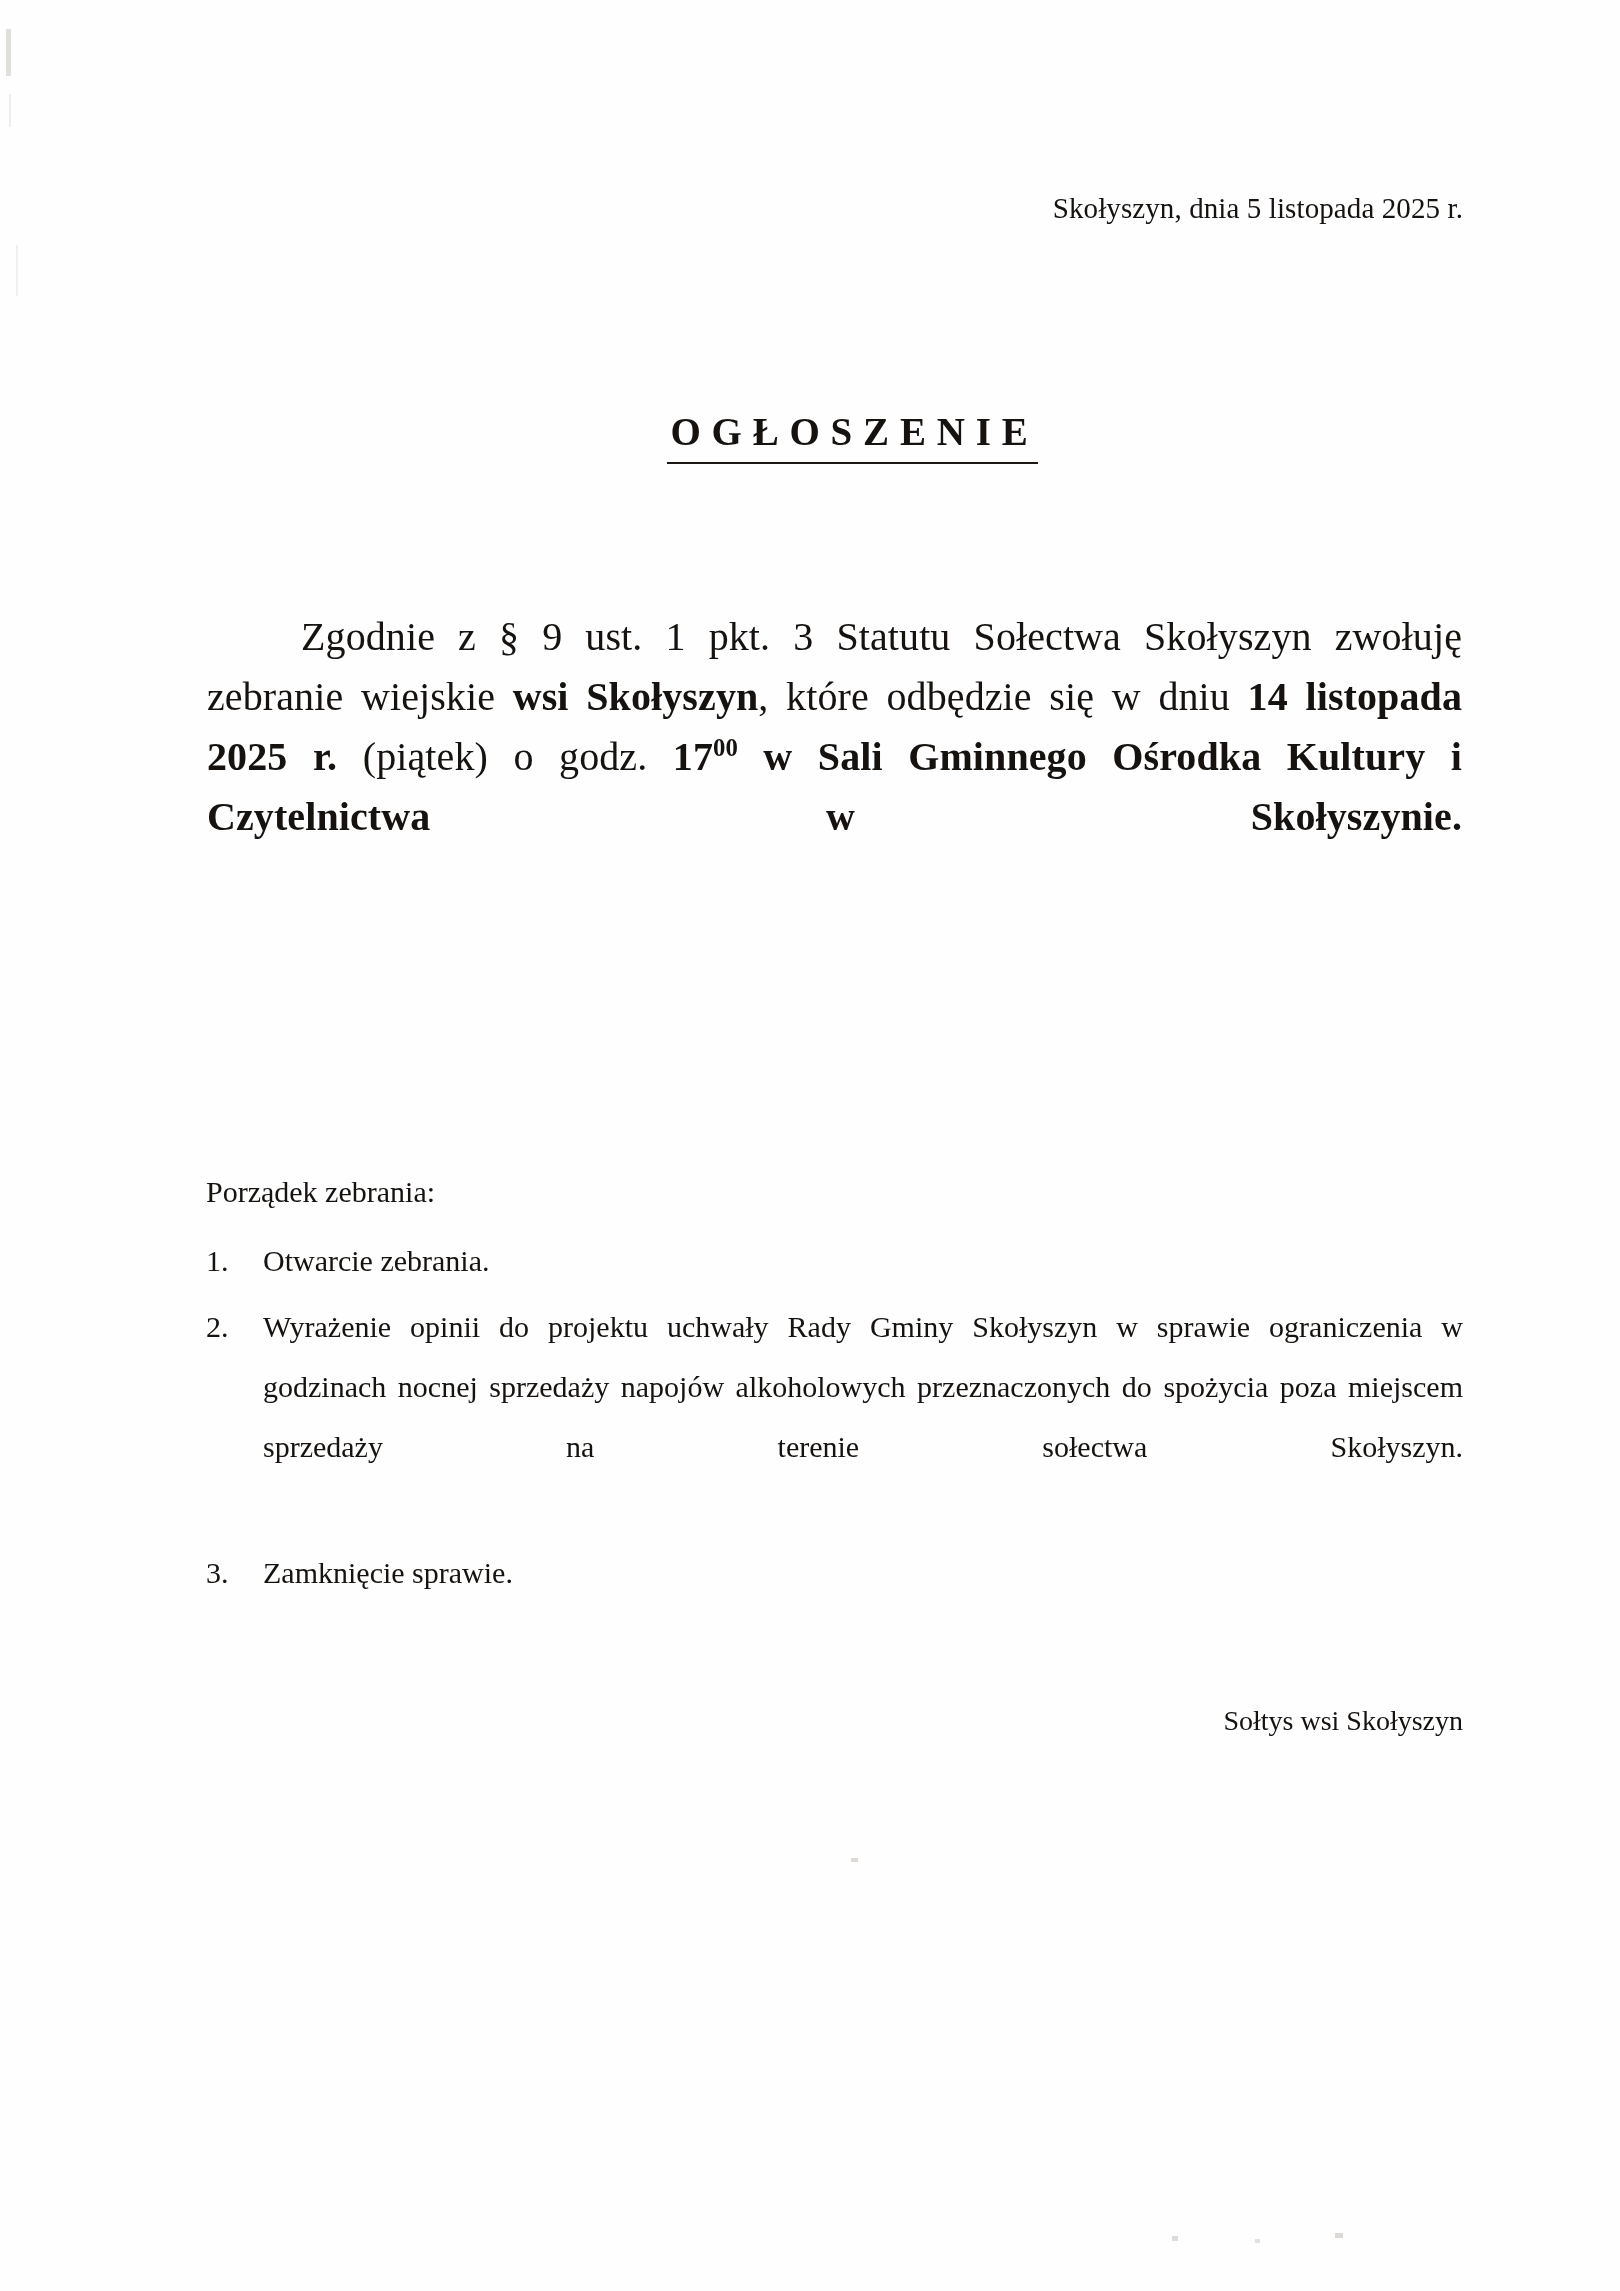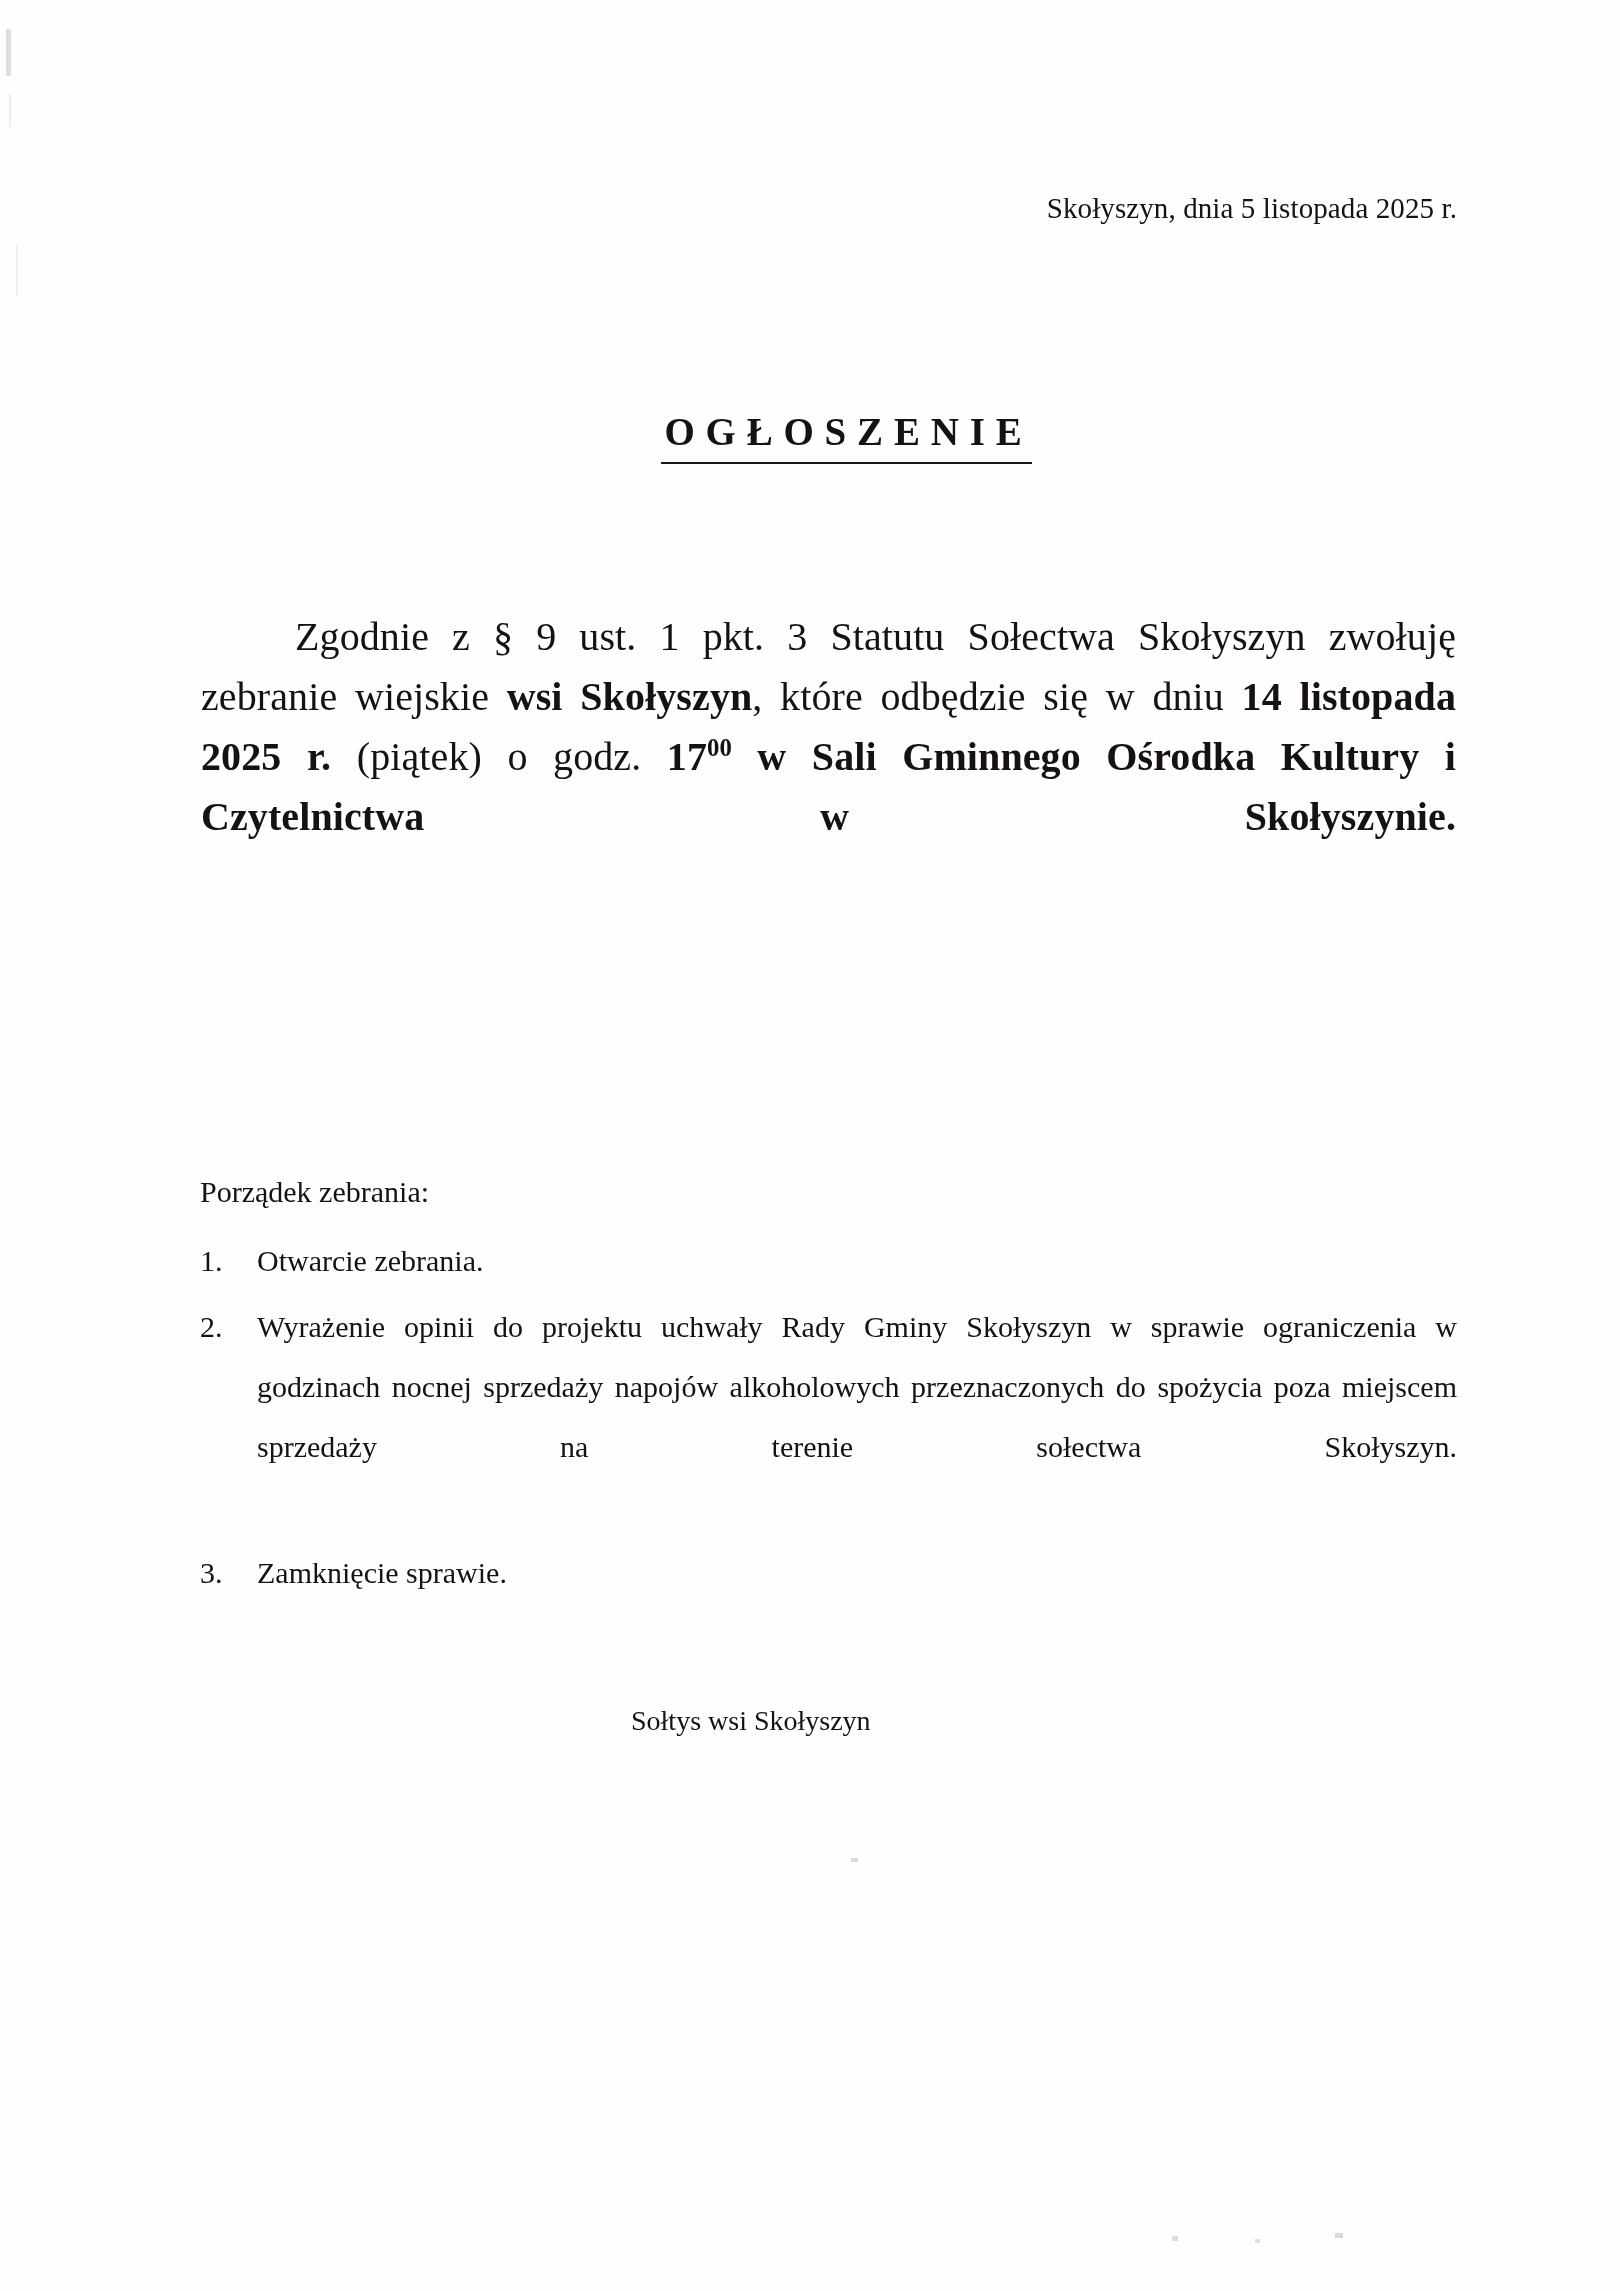--- a/index.html
+++ b/index.html
@@ -32,21 +32,21 @@
   .speck-b { left: 8.8px;  top: 94px;  width: 2px;  height: 33px; opacity:.22; }
   .speck-c { left: 15.7px; top: 245px; width: 2px;  height: 51px; opacity:.18; }
   .speck-d { left: 851px; top: 1858px; width: 6.9px; height: 3.9px; opacity:.5; }
   .speck-e { left: 1172px; top: 2236px; width: 5.9px; height: 4.9px; opacity:.45; }
   .speck-f { left: 1255px; top: 2239px; width: 4.9px; height: 3.9px; opacity:.4; }
   .speck-g { left: 1335px; top: 2233px; width: 7.8px; height: 4.9px; opacity:.5; }
 
   
   .content {
     position: absolute;
-    left: 200px;
+    left: 206px;
     top: 0;
     width: 1257px;   
     height: 100%;
   }
 
   
   .dateline {
     position: absolute;
     top: 192px;
     left: 0;
@@ -158,21 +158,21 @@
   }
   .agenda-item.single { white-space: nowrap; }
   .agenda-item.single::after { display: none; }
 
   
   .signature {
     position: absolute;
     top: 1694px;
     left: 0;
     width: 100%;
-    text-align: left;
+    text-align: right;
     font-size: 28px;
     line-height: 53px;
   }
   .signature .sig-line {
     display: block;
     padding-left: 431px;
   }
 </style>
 </head>
 <body>

